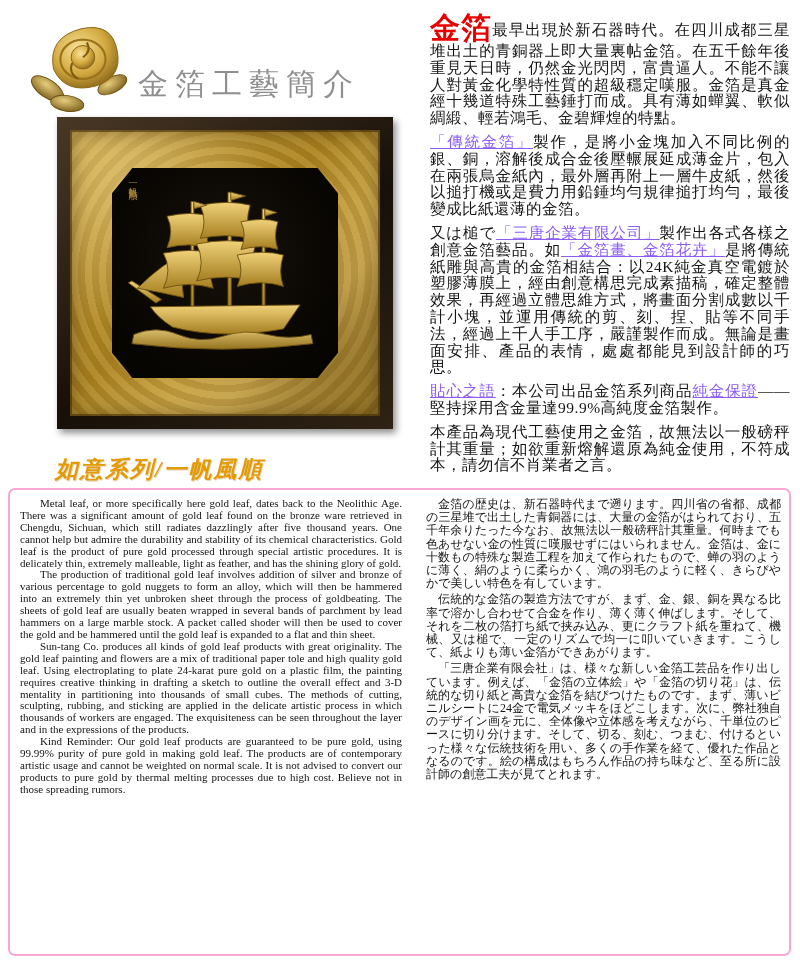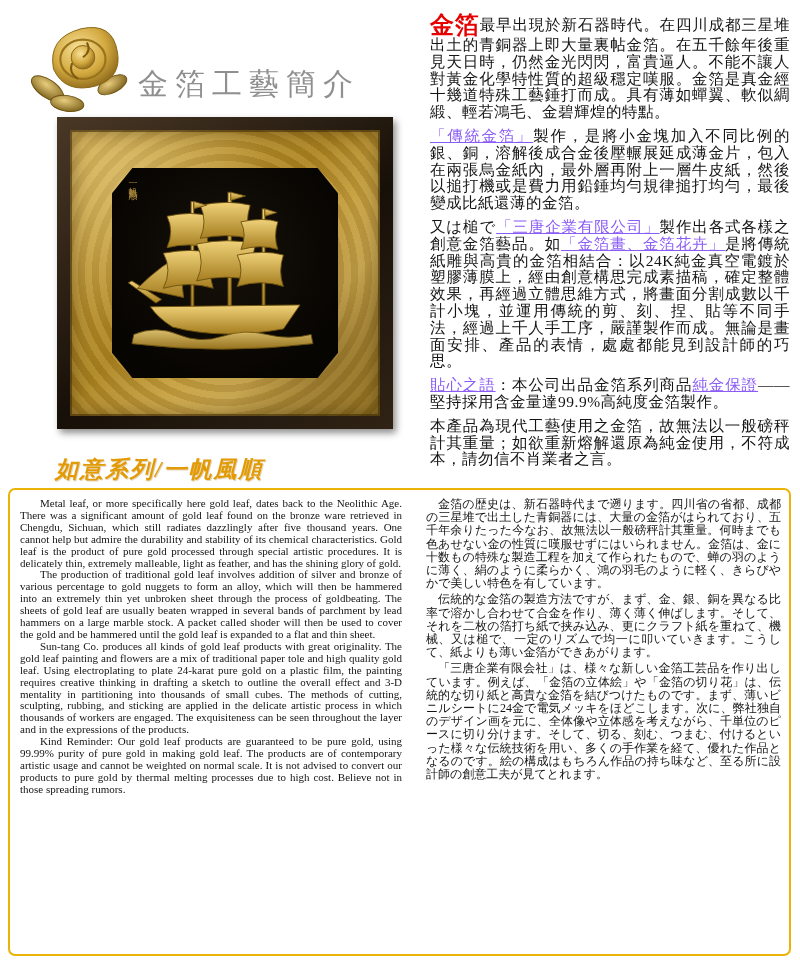--- a/index.html
+++ b/index.html
@@ -32,25 +32,25 @@
 
   .series-caption { position:absolute; left:55px; top:434px; width:340px; text-align:left;
            font-size:23px; font-weight:bold; font-style:italic; color:#e39b05;
            letter-spacing:2px; text-shadow:1px 1px 0 rgba(150,90,0,.25); white-space:nowrap;margin-top:20px; }
 
   
   .intro { position:absolute; left:430px; top:13px; width:360px; height:474px; overflow:hidden; }
   .intro p { font-size:15.5px; line-height:16.8px; text-align:justify; margin-bottom:7px;
              letter-spacing:.5px; }
   .red  { color:#8b5cf6;text-decoration:underline; }
-  .lead-big { color:#e60000; font-size:24px; line-height:1; font-weight:bold; vertical-align:-3px; }
+  .lead-big { color:#e60000; font-size:30px; line-height:1; font-weight:bold; vertical-align:-3px; }
 
   
   .bottom-box { position:absolute; left:8px; top:488px; width:783px; height:468px;
-                border:2px solid #eab308; border-radius:7px; display:flex;
+                border:2px solid #f9a8d4; border-radius:7px; display:flex;
                 padding:8px 8px 6px 10px; gap:24px; overflow:hidden; }
   .col-en { width:382px; font-size:11px; line-height:11.9px; text-align:justify;
             font-family:"Liberation Serif", serif; }
   .col-en p { text-indent:20px; }
   .col-jp { flex:1; font-size:12px; line-height:13.2px; text-align:justify;
             font-family:"Liberation Serif", serif; }
   .col-jp p { text-indent:1em; margin-bottom:3px; }
 </style>
 </head>
 <body>

